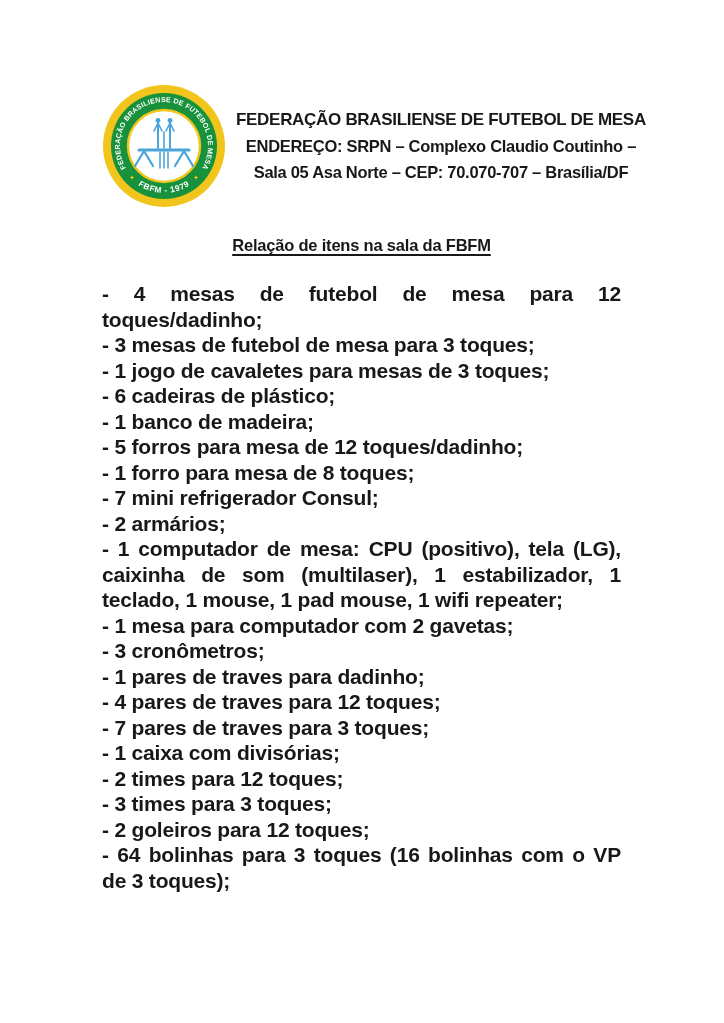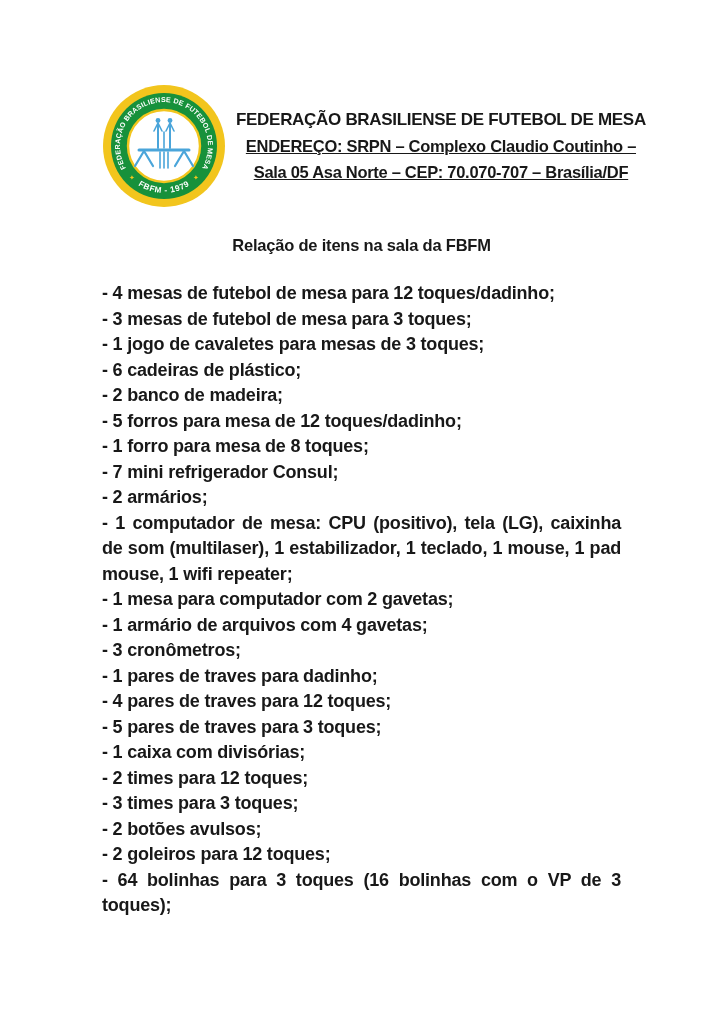--- a/index.html
+++ b/index.html
@@ -36,37 +36,37 @@
   }
   .org-name{
     font-size:17px;
     line-height:26px;
     white-space:nowrap;
   }
   .addr{
     font-size:16.5px;
     line-height:26px;
     white-space:nowrap;
-    text-decoration:underline;
   }
   .doc-title{
     margin:26px 0 0 0;
     text-align:center;
     font-size:16.5px;
     font-weight:700;
     letter-spacing:-0.2px;
+    text-decoration:underline;
     text-underline-offset:3px;
     text-decoration-thickness:1.5px;
     line-height:22px;
   }
   .items{
     list-style:none;
     margin:25px 0 0 0;
     padding:0;
-    font-size:18px;
+    font-size:21px;
     font-weight:700;
     letter-spacing:-0.2px;
     line-height:25.5px;
     text-align:justify;
   }
   .items li{
     text-align:justify;
   }
   .ring-text{
     font-family:"Liberation Sans","DejaVu Sans",sans-serif;
@@ -139,33 +139,31 @@
 
   </div>
 
   <h2 class="doc-title">Relação de itens na sala da FBFM</h2>
 
   <ul class="items">
       <li>- 4 mesas de futebol de mesa para 12 toques/dadinho;</li>
       <li>- 3 mesas de futebol de mesa para 3 toques;</li>
       <li>- 1 jogo de cavaletes para mesas de 3 toques;</li>
       <li>- 6 cadeiras de plástico;</li>
-      <li>- 2 banco de madeira;</li>
+      <li>- 1 banco de madeira;</li>
       <li>- 5 forros para mesa de 12 toques/dadinho;</li>
       <li>- 1 forro para mesa de 8 toques;</li>
       <li>- 7 mini refrigerador Consul;</li>
       <li>- 2 armários;</li>
       <li>- 1 computador de mesa: CPU (positivo), tela (LG), caixinha de som (multilaser), 1 estabilizador, 1 teclado, 1 mouse, 1 pad mouse, 1 wifi repeater;</li>
       <li>- 1 mesa para computador com 2 gavetas;</li>
-      <li>- 1 armário de arquivos com 4 gavetas;</li>
       <li>- 3 cronômetros;</li>
       <li>- 1 pares de traves para dadinho;</li>
       <li>- 4 pares de traves para 12 toques;</li>
-      <li>- 5 pares de traves para 3 toques;</li>
+      <li>- 7 pares de traves para 3 toques;</li>
       <li>- 1 caixa com divisórias;</li>
       <li>- 2 times para 12 toques;</li>
       <li>- 3 times para 3 toques;</li>
-      <li>- 2 botões avulsos;</li>
       <li>- 2 goleiros para 12 toques;</li>
       <li>- 64 bolinhas para 3 toques (16 bolinhas com o VP de 3 toques);</li>
     </ul>
 
 </div>
 
 </body></html>

